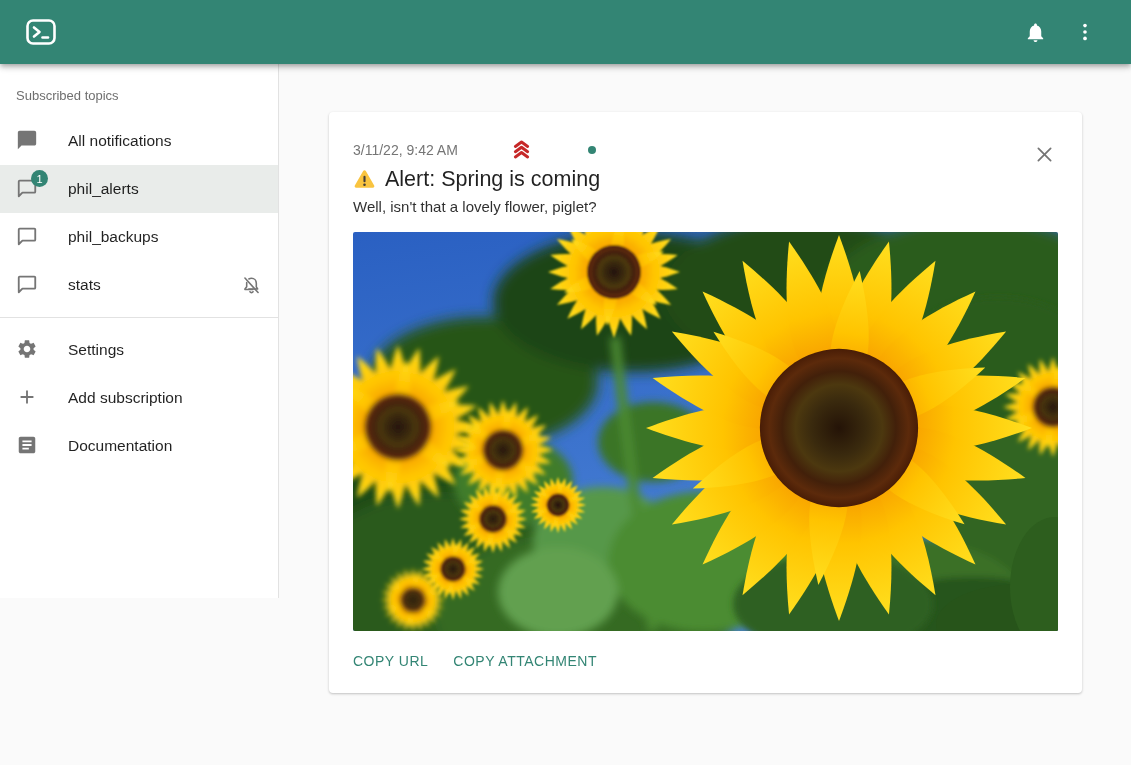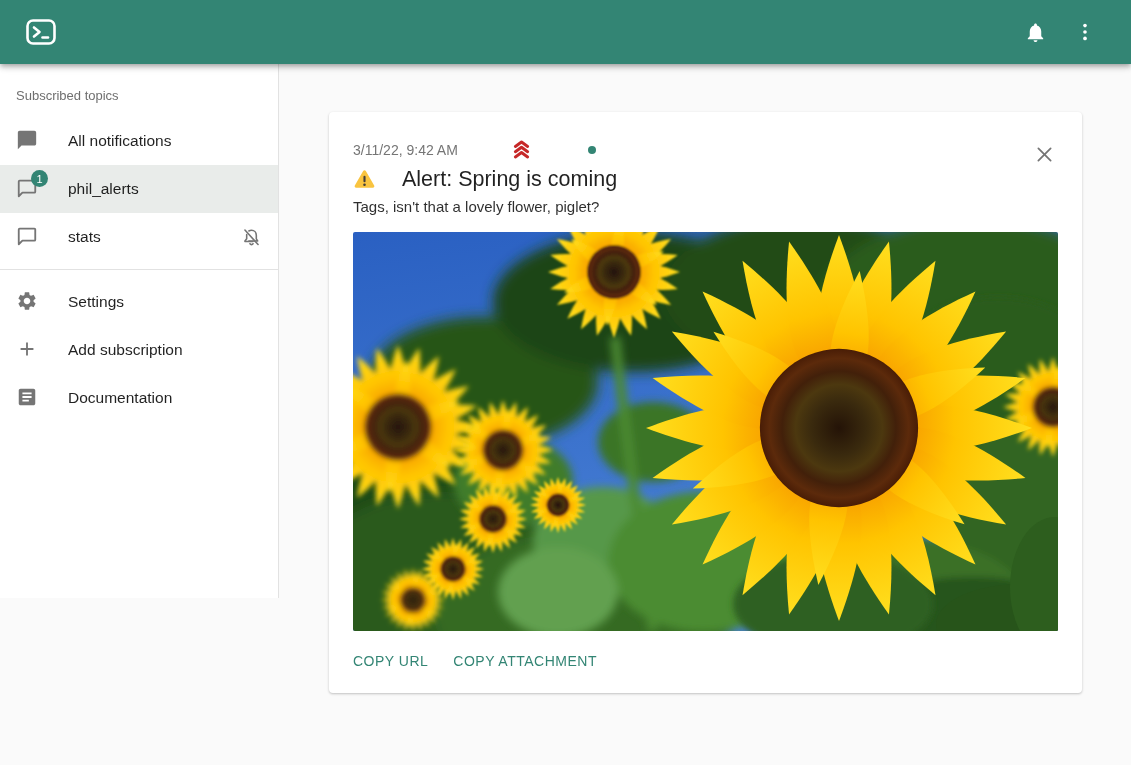--- a/index.html
+++ b/index.html
@@ -57,21 +57,21 @@
   }
   .card-close {
     position: absolute; top: 26px; right: 22px; width: 32px; height: 32px;
     background: none; border: none; cursor: pointer; color: #757575;
     display: flex; align-items: center; justify-content: center;
   }
   .meta { display: flex; align-items: center; color: #757575; font-size: 14px; gap: 48px; }
   .meta .prio { width: 21px; height: 21px; margin-left: 5px; display: flex; }
   .meta .dot { width: 8px; height: 8px; border-radius: 50%; background: #338574; margin-left: 8px; }
   .ntitle {
-    display: flex; align-items: center; gap: 26px; margin-top: 7px;
+    display: flex; align-items: center; gap: 9px; margin-top: 7px;
     font-size: 21.5px; font-weight: 400; color: rgba(0,0,0,.87);
   }
   .ntitle .wemoji { width: 23px; height: 23px; display: flex; flex: none; }
   .nbody { margin-top: 6px; font-size: 15px; color: rgba(0,0,0,.82); }
   .photo { margin-top: 17px; width: 705px; height: 399px; border-radius: 2px; overflow: hidden; cursor: pointer; }
   .photo svg { display: block; }
   .tags { margin-top: 10px; font-size: 13.5px; color: #757575; }
   .actions { margin-top: 12px; display: flex; align-items: center; }
   .textbtn {
     background: none; border: none; cursor: pointer; color: #338574;
@@ -121,20 +121,28 @@
   <div class="side-item selected">
     <span class="licon">
       <svg viewBox="0 0 24 24" fill="none" stroke="#757575" stroke-width="2" stroke-linejoin="round">
         <path d="M21 3H5c-.55 0-1 .45-1 1v16l4-4h13c.55 0 1-.45 1-1V4c0-.55-.45-1-1-1z" transform="translate(-1,1)"></path>
       </svg>
       <span class="badge">1</span>
     </span>
     <span>phil_alerts</span>
   </div>
 
+  <div class="side-item">
+    <span class="licon">
+      <svg viewBox="0 0 24 24" fill="none" stroke="#757575" stroke-width="2" stroke-linejoin="round">
+        <path d="M21 3H5c-.55 0-1 .45-1 1v16l4-4h13c.55 0 1-.45 1-1V4c0-.55-.45-1-1-1z" transform="translate(-1,1)"></path>
+      </svg>
+    </span>
+    <span>phil_backups</span>
+  </div>
 
   <div class="side-item">
     <span class="licon">
       <svg viewBox="0 0 24 24" fill="none" stroke="#757575" stroke-width="2" stroke-linejoin="round">
         <path d="M21 3H5c-.55 0-1 .45-1 1v16l4-4h13c.55 0 1-.45 1-1V4c0-.55-.45-1-1-1z" transform="translate(-1,1)"></path>
       </svg>
     </span>
     <span>stats</span>
     <span class="trailing">
       <svg viewBox="0 0 24 24" width="21" height="21" fill="none" stroke="#757575" stroke-width="1.8" stroke-linecap="round" stroke-linejoin="round">
@@ -202,21 +210,21 @@
       <span class="wemoji">
         <svg viewBox="0 0 24 24">
           <path d="M10.6 3.2 1.9 18.3c-.6 1.1.2 2.4 1.4 2.4h17.4c1.2 0 2-1.3 1.4-2.4L13.4 3.2c-.6-1.1-2.2-1.1-2.8 0z" fill="#f9c440"></path>
           <rect x="10.9" y="8.2" width="2.2" height="6.6" rx="1.1" fill="#413d3a"></rect>
           <circle cx="12" cy="17.5" r="1.35" fill="#413d3a"></circle>
         </svg>
       </span>
       <span>Alert: Spring is coming</span>
     </h2>
 
-    <div class="nbody">Tags, isn't that a lovely flower, piglet?</div>
+    <div class="nbody">Well, isn't that a lovely flower, piglet?</div>
 
     <div class="photo">
       <svg viewBox="0 0 705 399" width="705" height="399">
         <defs>
           <linearGradient id="sky" x1="0" y1="0" x2="0.25" y2="1">
             <stop offset="0" stop-color="#2a60c2"></stop>
               <stop offset="1" stop-color="#4a82d6"></stop>
           </linearGradient>
           <linearGradient id="pg" x1="0" y1="0" x2="0" y2="1">
             <stop offset="0" stop-color="#ffdf1f"></stop>

